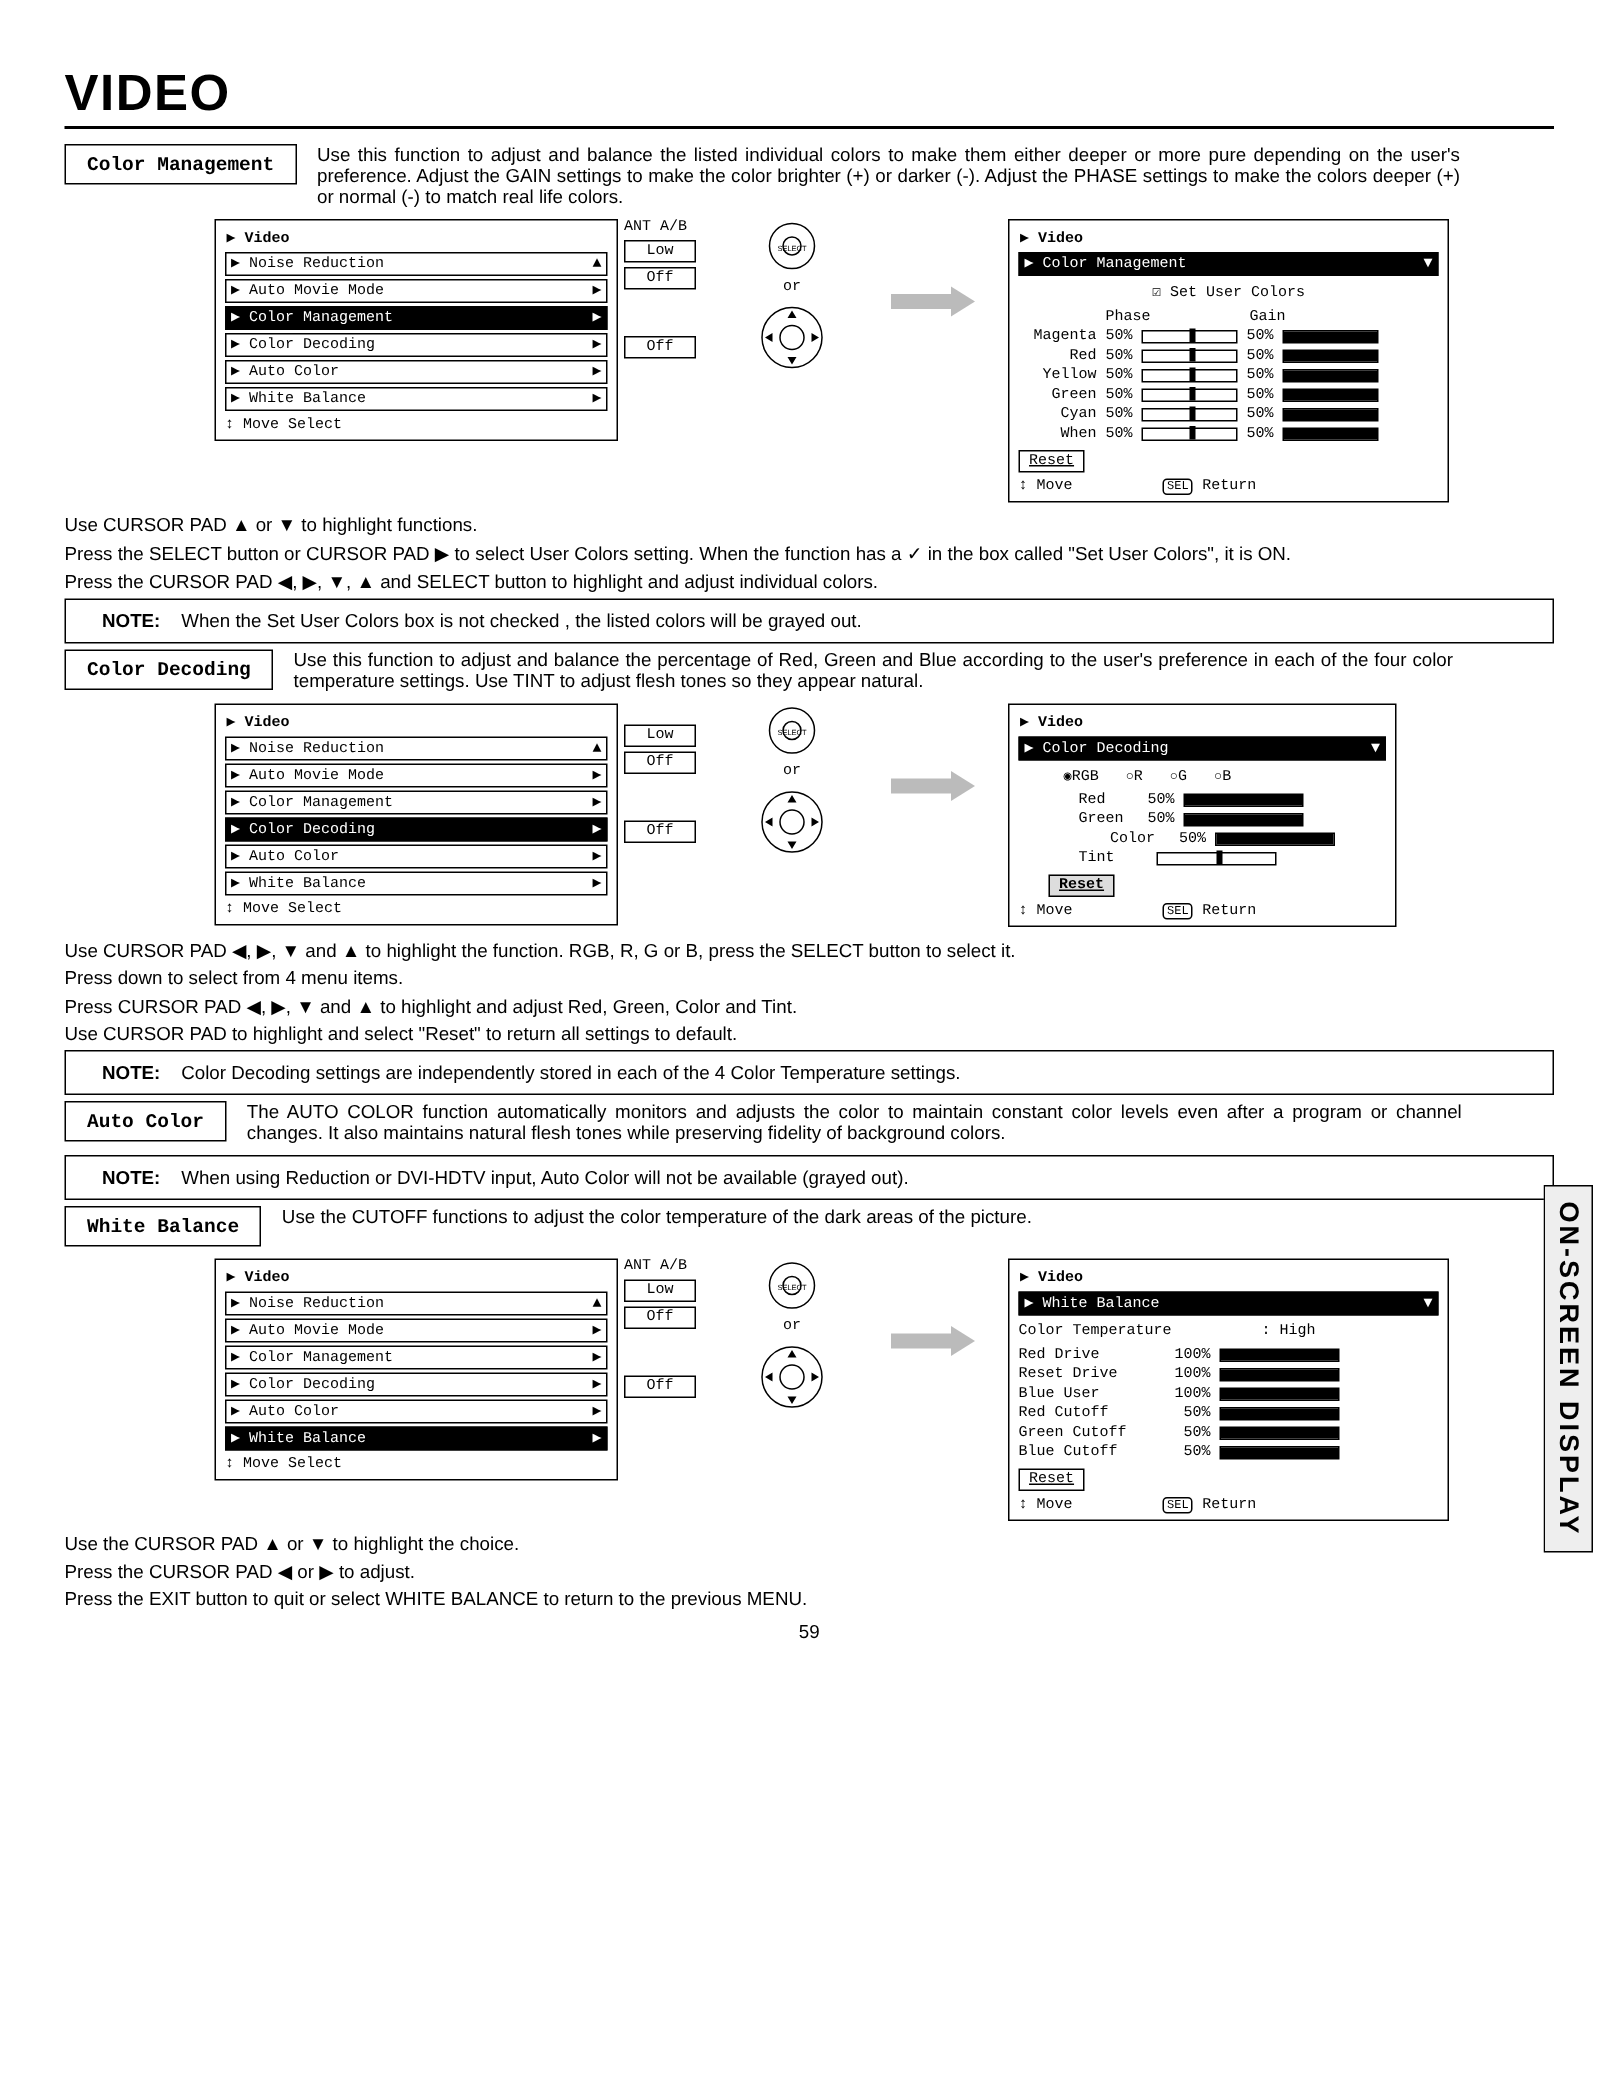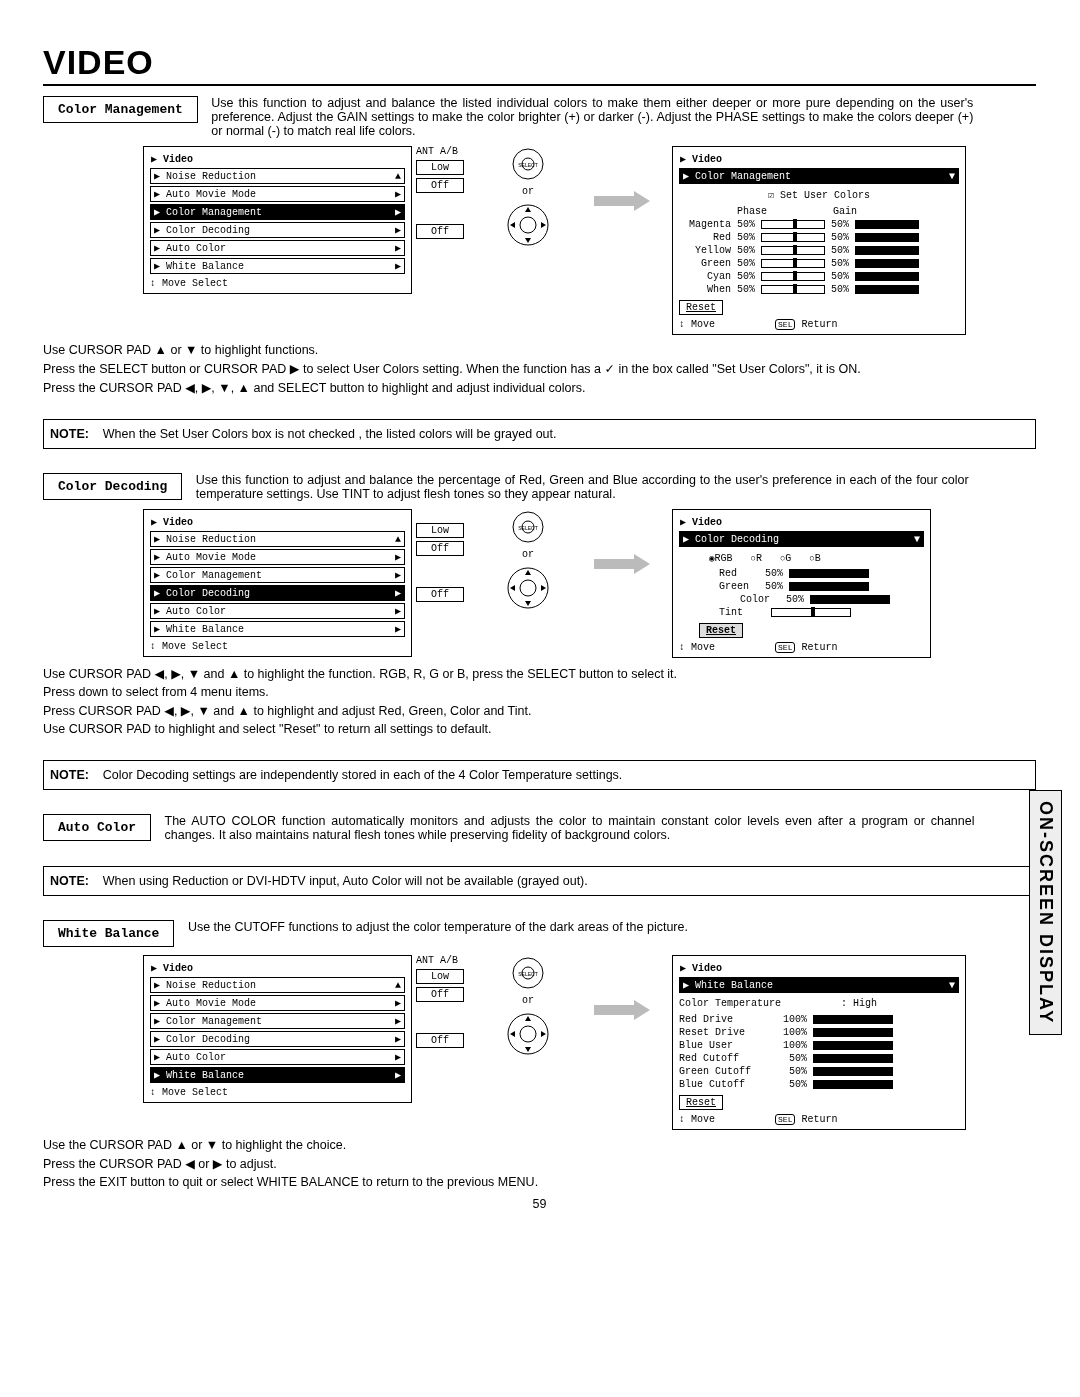--- a/index.html
+++ b/index.html
@@ -22,21 +22,21 @@
 .remote-col svg{display:block;margin:0 auto;}
 .or{font-family:"Courier New",monospace;font-size:10px;margin:4px 0;}
 .arrow-col{display:flex;align-items:center;padding-top:40px;}
 .arrow-col svg{display:block;}
 .slider-row{display:flex;align-items:center;gap:6px;font-family:"Courier New",monospace;font-size:10px;margin-top:2px;}
 .slider{position:relative;width:62px;height:7px;border:1px solid #000;}
 .slider .fill{position:absolute;height:100%;background:#000;left:0;}
 .slider .knob{position:absolute;width:4px;height:9px;background:#000;top:-2px;}
 .slider.full .fill{background:#000;}
 .reset-btn{font-family:"Courier New",monospace;font-size:10px;border:1px solid #000;padding:1px 6px;display:inline-block;margin-top:5px;text-decoration:underline;}
-.note-box{border:1px solid #000;padding:7px 6px;margin:24px 0;}
+.note-box{border:1px solid #000;padding:7px 24px;margin:4px 0;}
 .note-box b{font-weight:900;}
 .para{margin:4px 0;}
 .tab{position:fixed;right:18px;top:790px;background:#eee;border:1px solid #000;padding:10px 5px;font-family:Arial Black,Arial;font-weight:900;font-size:18px;writing-mode:vertical-rl;letter-spacing:2px;}
 .pgnum{text-align:center;margin-top:8px;}
 .check{font-size:10px;}
 .radio{font-size:9px;}
 .sel-btn{display:inline-block;border:1px solid #000;border-radius:3px;font-size:8px;padding:0 2px;}
 </style>
 </head>
 <body>

